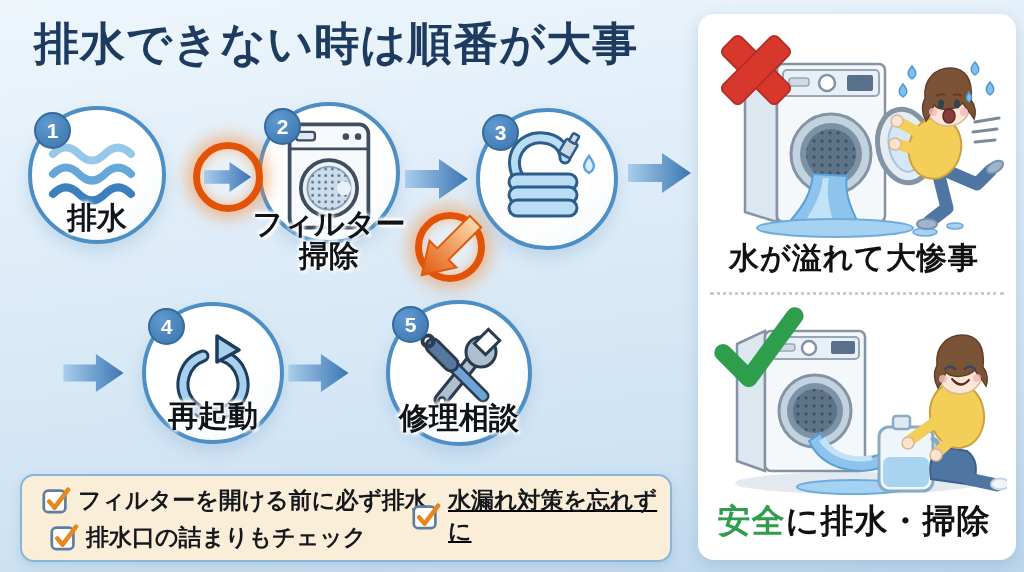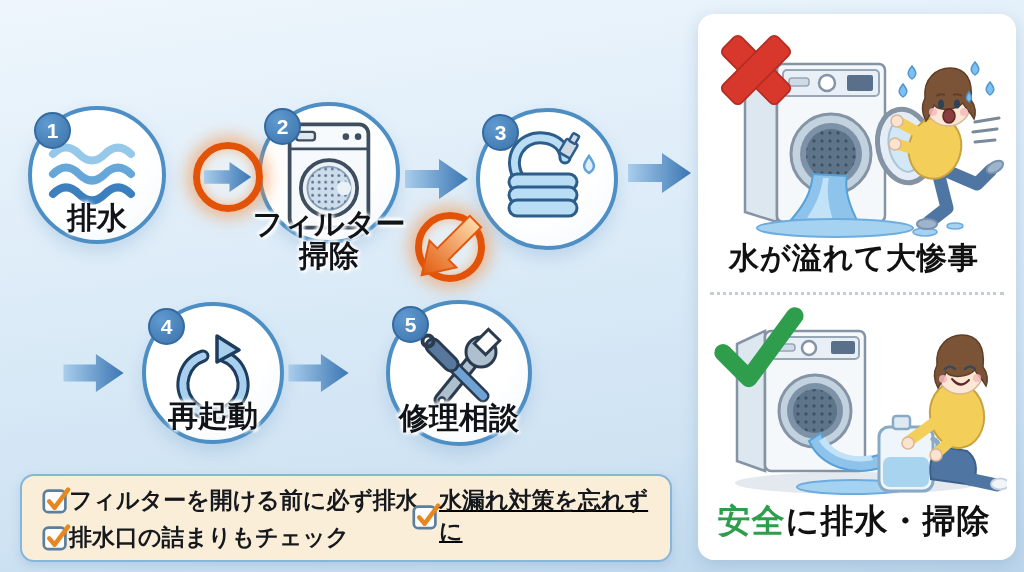--- a/index.html
+++ b/index.html
@@ -61,22 +61,22 @@
   .ring1{left:193px;top:142px;width:70px;height:70px;z-index:2;}
   .ring2{left:415px;top:212px;width:70px;height:70px;z-index:2;}
   .diag-arrow{left:408px;top:225px;width:84px;height:44px;transform:rotate(135deg);z-index:3;}
   
   .note-box{
     position:absolute;left:20px;top:474px;width:652px;height:88px;box-sizing:border-box;
     background:var(--note_box_bg,#fbeed8);
     border:2px solid #86b6da;border-radius:14px;
     box-shadow:0 4px 10px rgba(110,150,190,.25);
   }
-  .note-item{position:absolute;display:flex;align-items:center;}
-  .n1{left:20px;top:9px;} .n2{left:390px;top:9px;text-decoration:underline;} .n3{left:20px;top:46px;}
+  .note-item{position:absolute;display:flex;align-items:center;gap:9px;}
+  .n1{left:20px;top:9px;} .n2{left:390px;top:9px;text-decoration:underline;} .n3{left:28px;top:46px;}
   .note-text{font-size:23px;font-weight:800;color:#15181c;}
   .cbx{width:27px;height:27px;flex:0 0 27px;}
   
   .panel{
     position:absolute;left:698px;top:14px;width:318px;height:546px;
     background:#fff;border-radius:16px;
     box-shadow:0 5px 16px rgba(110,145,180,.3);
   }
   .scene{position:absolute;left:0;width:312px;}
   .scene-bad{top:0;height:278px;}
@@ -115,20 +115,21 @@
       </linearGradient>
       <pattern id="drumDots" width="7" height="7" patternUnits="userSpaceOnUse">
         <circle cx="2.5" cy="2.5" r="1.5" fill="#54708c"></circle>
       </pattern>
       <pattern id="drumDots2" width="8" height="8" patternUnits="userSpaceOnUse">
         <circle cx="3" cy="3" r="1.7" fill="#3f5368"></circle>
       </pattern>
     </defs>
   </svg>
 
+  <h1 class="title">排水できない時は順番が大事</h1>
 
   <div class="step-circle c1">
     <div class="badge">1</div>
     <svg class="step-icon i1" width="104" height="66" viewBox="0 0 104 66">
       <path d="M8 12 q13 -13 26 0 t26 0 t26 0" fill="none" stroke="#96c8ea" stroke-width="8" stroke-linecap="round"></path>
       <path d="M8 32 q13 -13 26 0 t26 0 t26 0" fill="none" stroke="#66a7d9" stroke-width="8" stroke-linecap="round"></path>
       <path d="M8 52 q13 -13 26 0 t26 0 t26 0" fill="none" stroke="#3b7fbf" stroke-width="8" stroke-linecap="round"></path>
     </svg>
     <div class="step-label l1">排水</div>
   </div>

